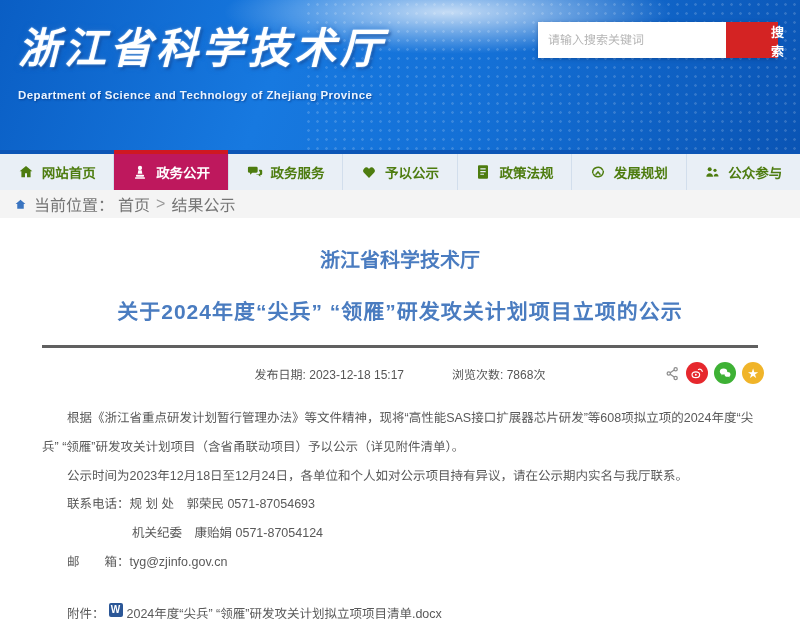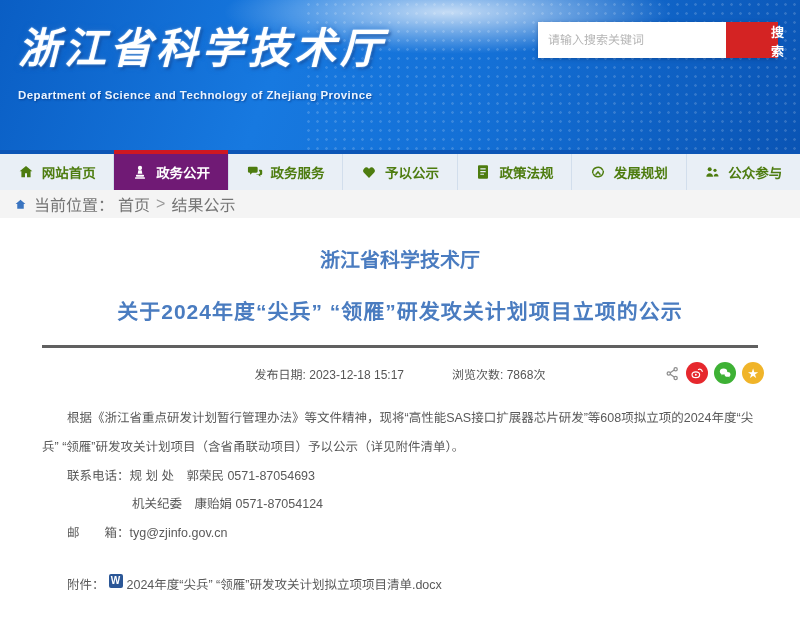--- a/index.html
+++ b/index.html
@@ -50,21 +50,21 @@
   }
   
   .nav { display:flex; background:#e9eff6; border-top:4px solid #0c55b6; height:40px; }
   .nav-item {
     position:relative; flex:1; display:flex; align-items:center; justify-content:center;
     gap:8px; font-size:13.5px; font-weight:bold; color:#4d7c0f; cursor:pointer;
     border-right:1px solid #d2deec;
   }
   .nav-item:last-child { border-right:none;text-align:center; }
   .nav-item .nicon { width:16px; height:16px; flex:none; }
-  .nav-item.active { background:#701a75; color:#ffffff; }
+  .nav-item.active { background:#be185d; color:#ffffff; }
   .nav-item.active::before {
     content:""; position:absolute; top:-4px; left:0; right:0; height:4px; background:#cf1821;
   }
   
   .crumb-bar {
     height:28px; background:#f4f4f4; display:flex; align-items:center;
     padding:0 14px; font-size:16px; color:#757575; gap:4px;
   }
   .crumb-bar .cicon { width:13px; height:13px; margin-right:3px; }
   .crumb-link { color:#757575; cursor:pointer; }
@@ -218,20 +218,21 @@
             <ellipse cx="16.3" cy="14.4" rx="5" ry="4.2"></ellipse>
             <path d="M18 18l1.8 1.6-.4-2.1z"></path>
           </svg>
       </span>
       <span class="share-circle share-qzone">★</span>
     </div>
   </div>
 
   <div class="body-text">
     <p class="para">根据《浙江省重点研发计划暂行管理办法》等文件精神，现将“高性能SAS接口扩展器芯片研发”等608项拟立项的2024年度“尖兵” “领雁”研发攻关计划项目（含省甬联动项目）予以公示（详见附件清单）。</p>
+    <p class="para">公示时间为2023年12月18日至12月24日，各单位和个人如对公示项目持有异议，请在公示期内实名与我厅联系。</p>
     <p class="contact-line1">联系电话：规 划 处　郭荣民 0571-87054693</p>
     <p class="contact-line2">机关纪委　康贻娟 0571-87054124</p>
     <p class="contact-line3">邮　　箱：tyg@zjinfo.gov.cn</p>
   </div>
 
   <div class="attach-row">
     <span>附件：</span>
     <span class="doc-icon">W</span>
     <a class="attach-link">2024年度“尖兵” “领雁”研发攻关计划拟立项项目清单.docx</a>
   </div>

